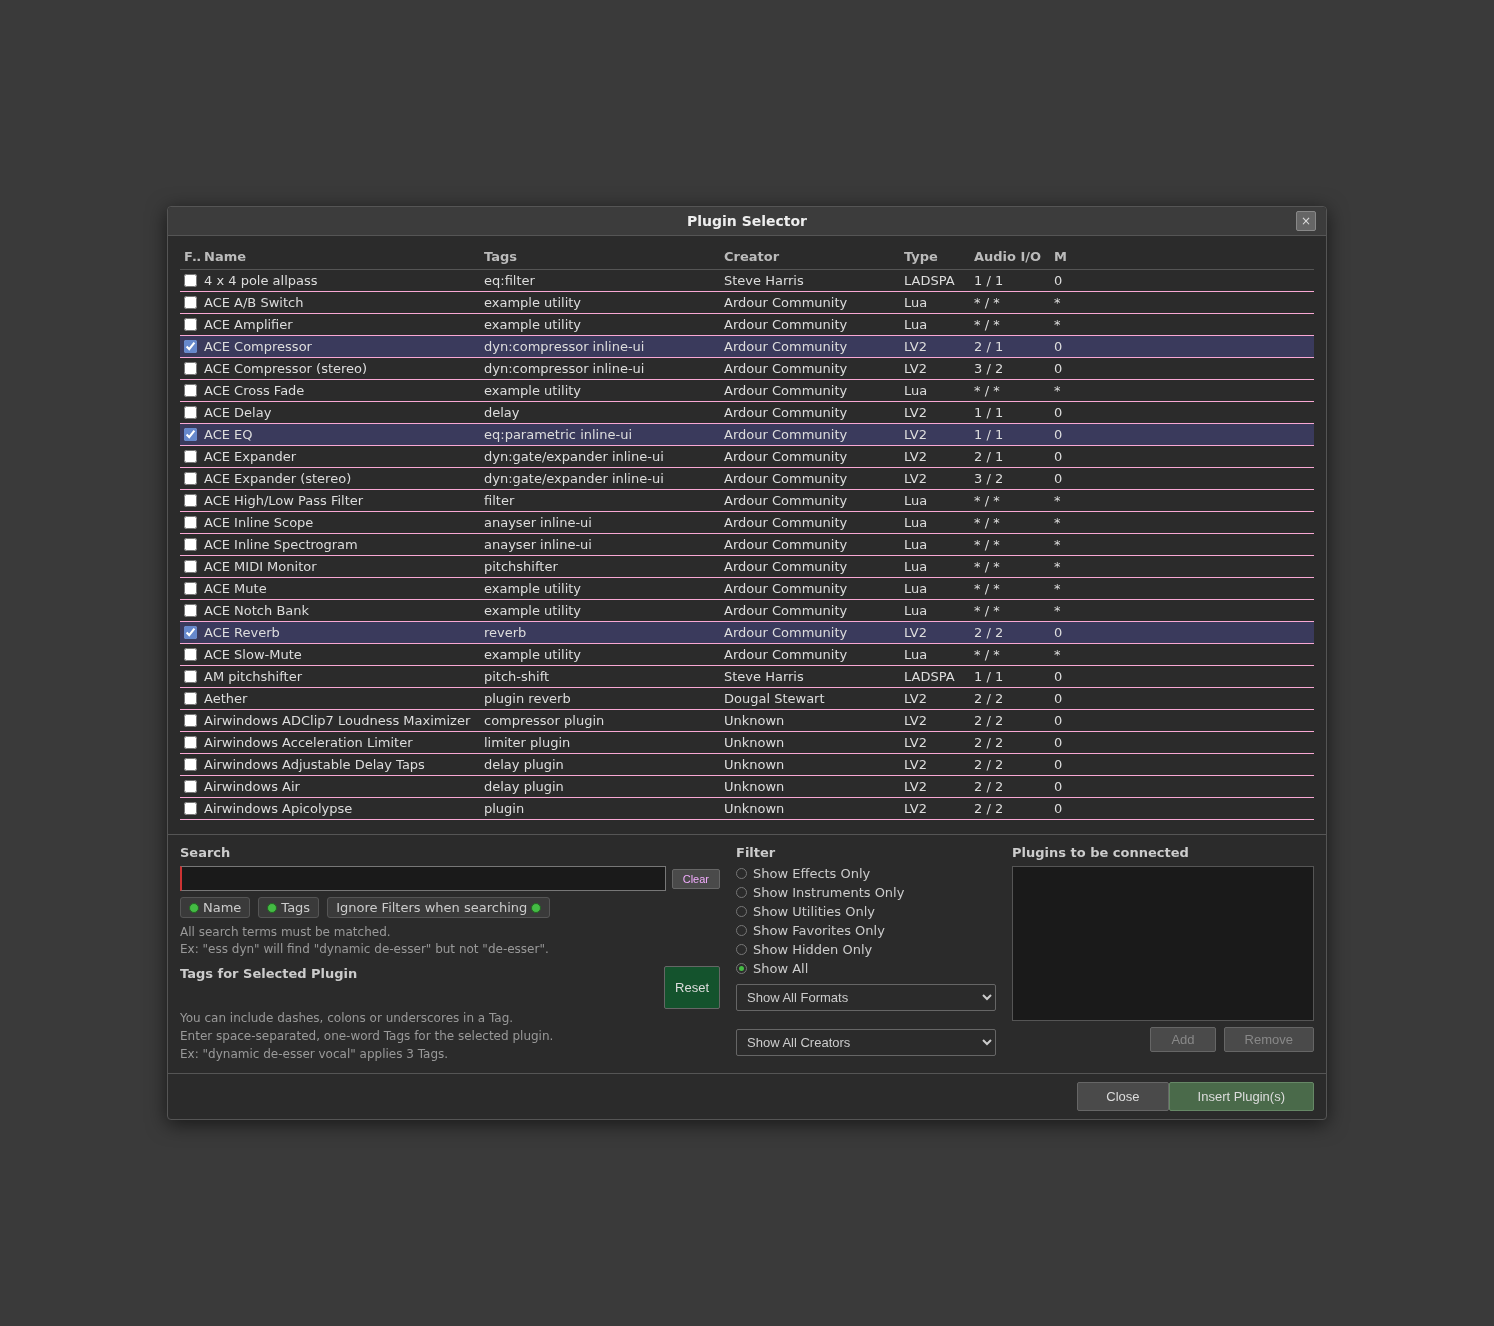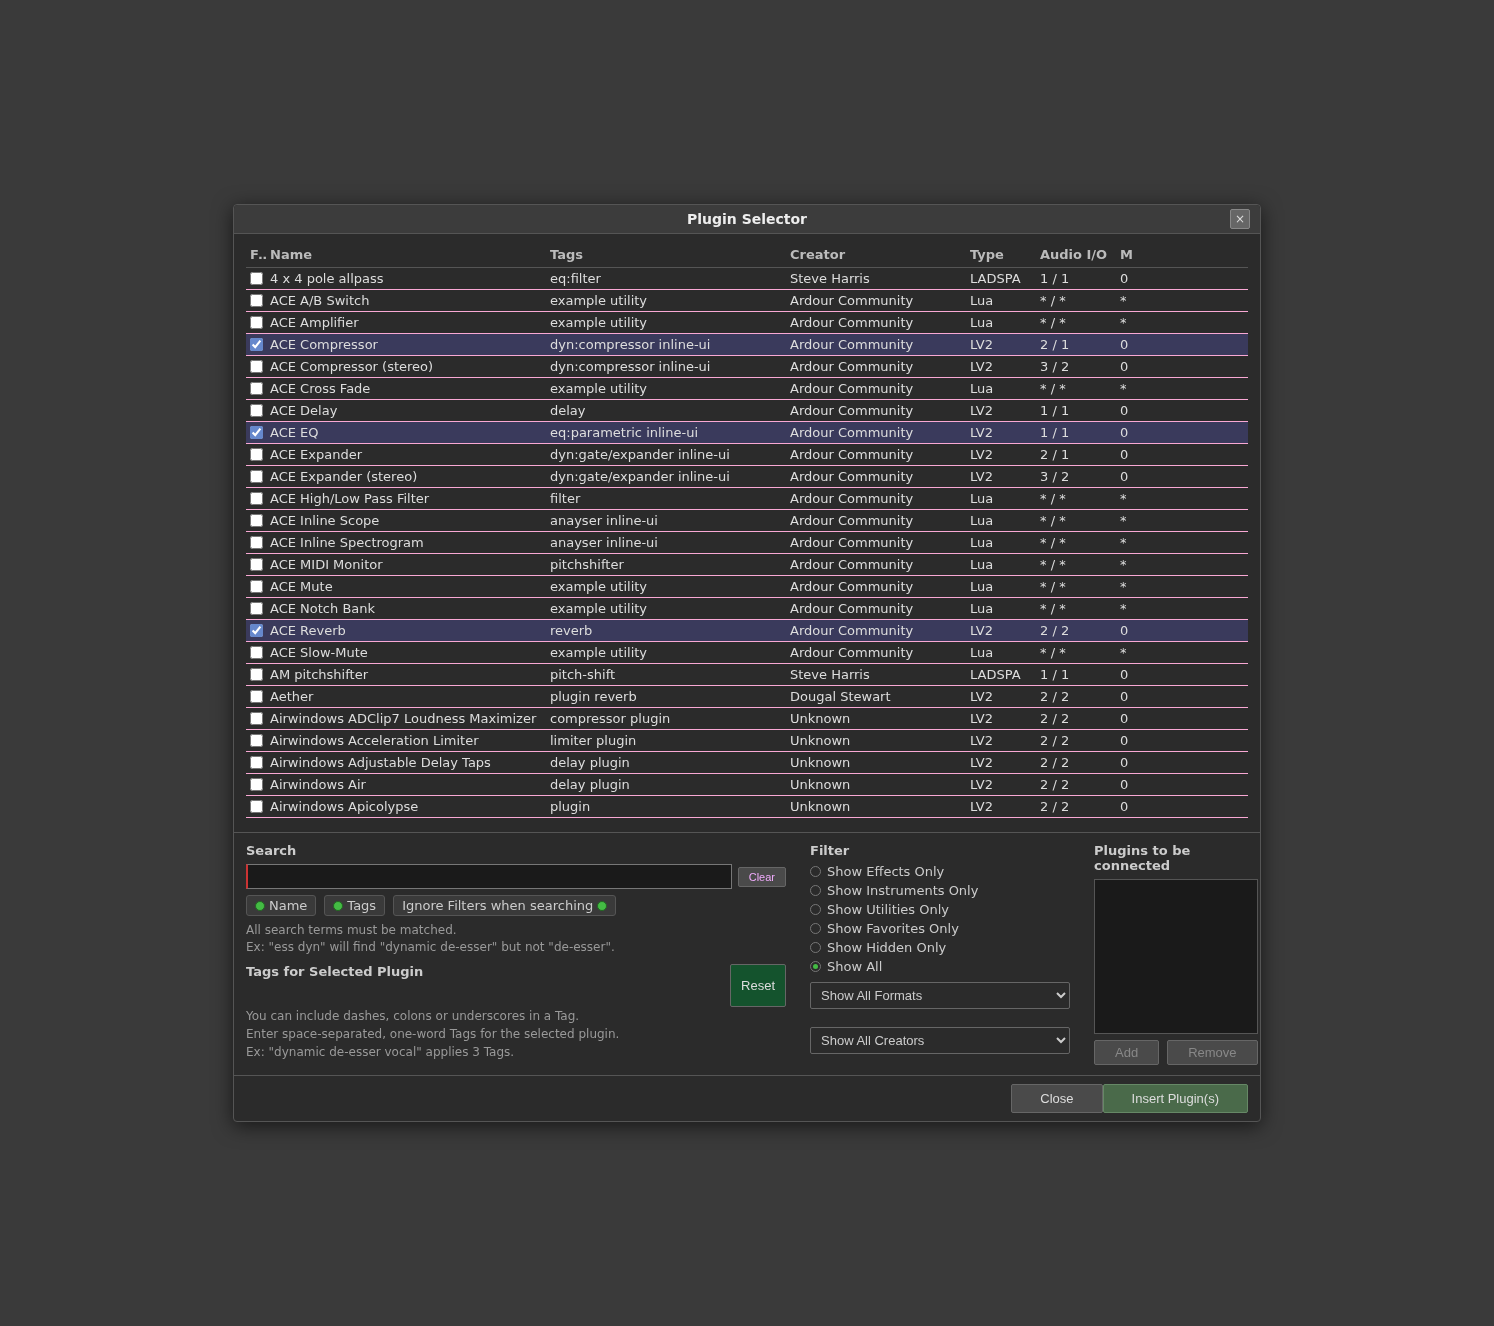--- a/index.html
+++ b/index.html
@@ -9,21 +9,21 @@
       justify-content: center;
       align-items: center;
       min-height: 100vh;
       font-family: 'DejaVu Sans', Arial, sans-serif;
       font-size: 13px;
     }
     .dialog {
       background: #2b2b2b;
       border: 1px solid #555;
       border-radius: 4px;
-      width: 1028px;
+      width: 1160px;
       color: #ddd;
       box-shadow: 0 4px 20px rgba(0,0,0,0.6);
     }
     .titlebar {
       background: #3c3c3c;
       border-bottom: 1px solid #555;
       padding: 6px 12px;
       display: flex;
       align-items: center;
       justify-content: center;
@@ -101,21 +101,21 @@
       height: 13px;
       accent-color: #6688cc;
     }
     .cell { padding: 1px 4px; white-space: nowrap; overflow: hidden; text-overflow: ellipsis; }
 
     
     .bottom-panels {
       display: flex;
       border-top: 1px solid #555;
       padding: 10px 12px;
-      gap: 24px;
+      gap: 16px;
     }
 
     
     .search-panel {
       flex: 0 0 540px;
     }
     .search-label {
       font-weight: bold;
       margin-bottom: 6px;
       color: #ccc;

